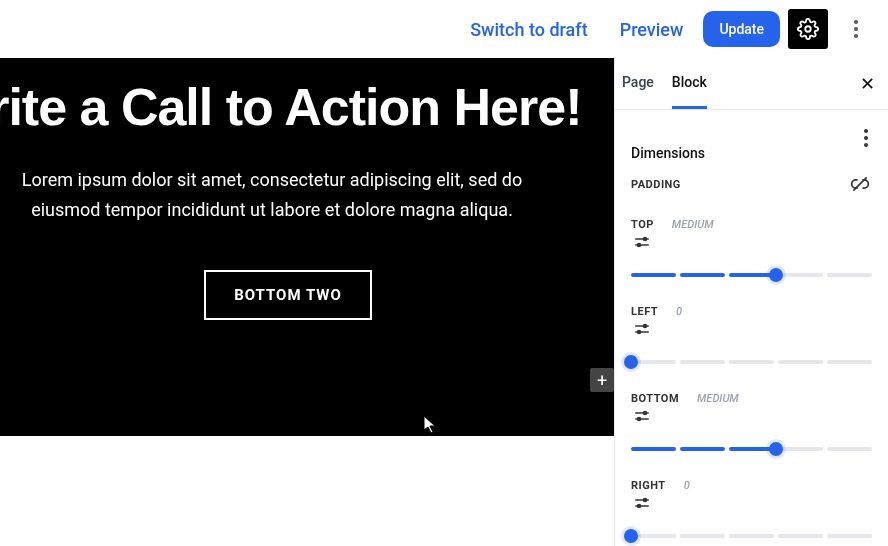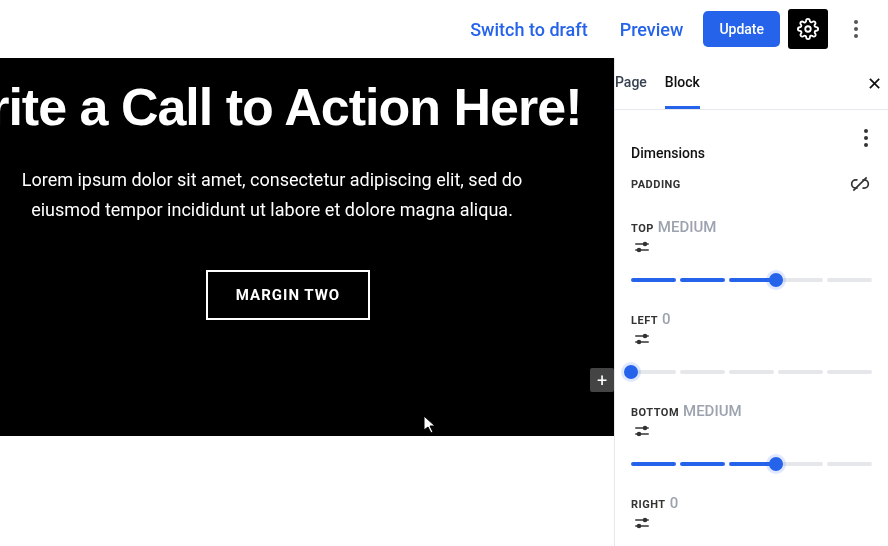--- a/index.html
+++ b/index.html
@@ -1,21 +1,21 @@
 <!DOCTYPE html>
 <html><head>
   <meta charset="utf-8">
   <style>
     * { margin: 0; padding: 0; box-sizing: border-box; font-family: -apple-system, BlinkMacSystemFont, "Segoe UI", Roboto, sans-serif; }
     body { width: 888px; height: 546px; overflow: hidden; background: #fff; }
 
     
     .top-toolbar { height: 58px; display: flex; align-items: center; justify-content: flex-end; padding: 0 12px; gap: 8px; }
     .top-link { color: #2563eb; font-size: 18px; font-weight: 500; background: none; border: none; cursor: pointer; padding: 8px 12px; }
-    .update-btn { background: #2563eb; color: #fff; font-size: 14px; font-weight: 500; border: none; padding: 10px 16px; border-radius: 5px; cursor: pointer; }
+    .update-btn { background: #2563eb; color: #fff; font-size: 14px; font-weight: 500; border: none; padding: 10px 16px; border-radius: 10px; cursor: pointer; }
     .icon-btn { width: 40px; height: 40px; display: flex; align-items: center; justify-content: center; border: none; cursor: pointer; border-radius: 3px; background: transparent; }
     .icon-btn.dark { background: #000; color: #fff; }
     .kebab { display: flex; flex-direction: column; gap: 3px; }
     .kebab span { width: 4px; height: 4px; border-radius: 50%; background: #555; }
 
     .workspace { display: flex; height: 488px; }
 
     
     .editor { flex: 1; background: #000; color: #fff; position: relative; overflow: hidden; padding: 0 0 0 0; }
     .editor-inner { padding: 22px 30px 0 0; margin-left: -58px; }
@@ -23,37 +23,37 @@
     .hero-body { font-size: 18px; line-height: 1.7; text-align: center; margin: 30px 0 0 50px; max-width: 560px; }
     .buttons { display: flex; gap: 20px; justify-content: center; margin: 44px 0 0 50px; }
     .btn-one { background: #fff; color: #000; border: none; padding: 16px 30px; font-weight: 700; font-size: 15px; letter-spacing: 1px; cursor: pointer; }
     .btn-two { background: transparent; color: #fff; border: 2px solid #fff; padding: 14px 28px; font-weight: 700; font-size: 15px; letter-spacing: 1px; cursor: pointer; }
     .add-block { position: absolute; right: 0; top: 310px; width: 24px; height: 24px; background: #444; color: #fff; border: none; display: flex; align-items: center; justify-content: center; cursor: pointer; font-size: 18px; border-radius: 2px; }
     .bottom-white { position: absolute; bottom: 0; left: 0; right: 0; height: 110px; background: #fff; }
     .cursor { position: absolute; top: 357px; left: 423px; color: #000; font-size: 18px; pointer-events: none; }
 
     
     .sidebar { width: 274px; border-left: 1px solid #e5e7eb; display: flex; flex-direction: column; overflow: hidden; }
-    .tabs { display: flex; align-items: center; justify-content: space-between; border-bottom: 1px solid #e5e7eb; padding: 0 0; }
+    .tabs { display: flex; align-items: center; justify-content: space-between; border-bottom: 1px solid #e5e7eb; padding: 0 7px; }
     .tabs-left { display: flex; gap: 18px; }
     .tab { padding: 16px 0; font-size: 14px; font-weight: 500; color: #374151; border-bottom: 3px solid transparent; cursor: pointer; }
     .tab.active { border-bottom-color: #2563eb; color: #111; }
     .close-x { background: none; border: none; cursor: pointer; color: #111; padding: 6px; font-size: 18px; line-height: 1; }
 
     .panel { padding: 14px 16px 0 16px; flex: 1; overflow-y: auto; }
     .panel-header { display: flex; align-items: center; justify-content: space-between; height: 28px; }
     .panel-title { font-size: 14px; font-weight: 500; color: #111; margin-top: 29px; }
     .panel-kebab { background: none; border: none; cursor: pointer; padding: 4px; }
     .panel-kebab .kebab span { background: #333; }
 
     .subhead { font-size: 11px; font-weight: 700; letter-spacing: 0.5px; color: #333; margin-top: 20px; display: flex; align-items: center; justify-content: space-between; }
     .ctrl-row { margin-top: 22px; }
     .ctrl-head { display: flex; align-items: flex-start; justify-content: space-between; flex-direction: column; }
     .ctrl-label { font-size: 11px; font-weight: 700; letter-spacing: 0.5px; color: #333; }
-    .ctrl-value { font-size: 15px; font-weight: 500; color: #9ca3af; margin-left: 4px; text-transform: uppercase; }
+    .ctrl-value { font-size: 11px; font-weight: 500; color: #9ca3af; margin-left: 18px; text-transform: uppercase; font-style: italic; }
     .ctrl-left { display: flex; align-items: baseline; }
     .slider-btn { background: none; border: none; cursor: pointer; padding: 2px; }
 
     .seg-slider { position: relative; height: 16px; margin-top: 14px; display: flex; gap: 4px; align-items: center; }
     .seg-slider .seg { flex: 1; height: 4px; background: #e5e7eb; border-radius: 2px; }
     .seg-slider .seg.on { background: #2563eb; }
     .thumb { position: absolute; width: 14px; height: 14px; border-radius: 50%; background: #2563eb; box-shadow: 0 0 0 3px rgba(37,99,235,0.15); cursor: grab; }
 
     .margin-row { display: flex; align-items: center; justify-content: space-between; margin-top: 28px; padding-bottom: 6px; }
     .margin-row .ctrl-label { font-size: 11px; font-weight: 700; letter-spacing: 0.5px; color: #333; }
@@ -85,21 +85,21 @@
   </button>
 </div>
 
 <div class="workspace">
 
   <div class="editor">
     <div class="editor-inner">
       <h1 class="hero-title">Write a Call to Action Here!</h1>
       <p class="hero-body">Lorem ipsum dolor sit amet, consectetur adipiscing elit, sed do eiusmod tempor incididunt ut labore et dolore magna aliqua.</p>
       <div class="buttons">
-        <button class="btn-two">MARGIN TWO</button>
+        <button class="btn-two">BOTTOM TWO</button>
       </div>
     </div>
     <button class="add-block">
       <span>+</span>
     </button>
     <div class="cursor">
       <svg width="16" height="20" viewBox="0 0 16 20">
           <path d="M1 1 L1 15 L5 12 L8 18 L10 17 L7 11 L12 11 Z" fill="white" stroke="black" stroke-width="1"></path>
         </svg>
     </div>

